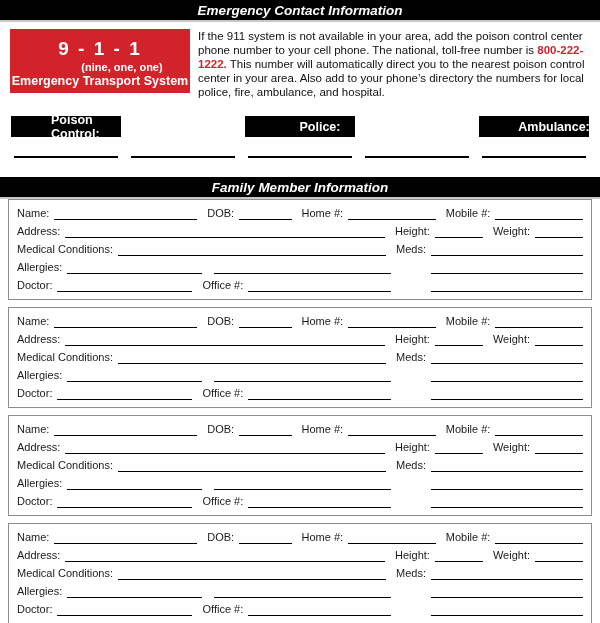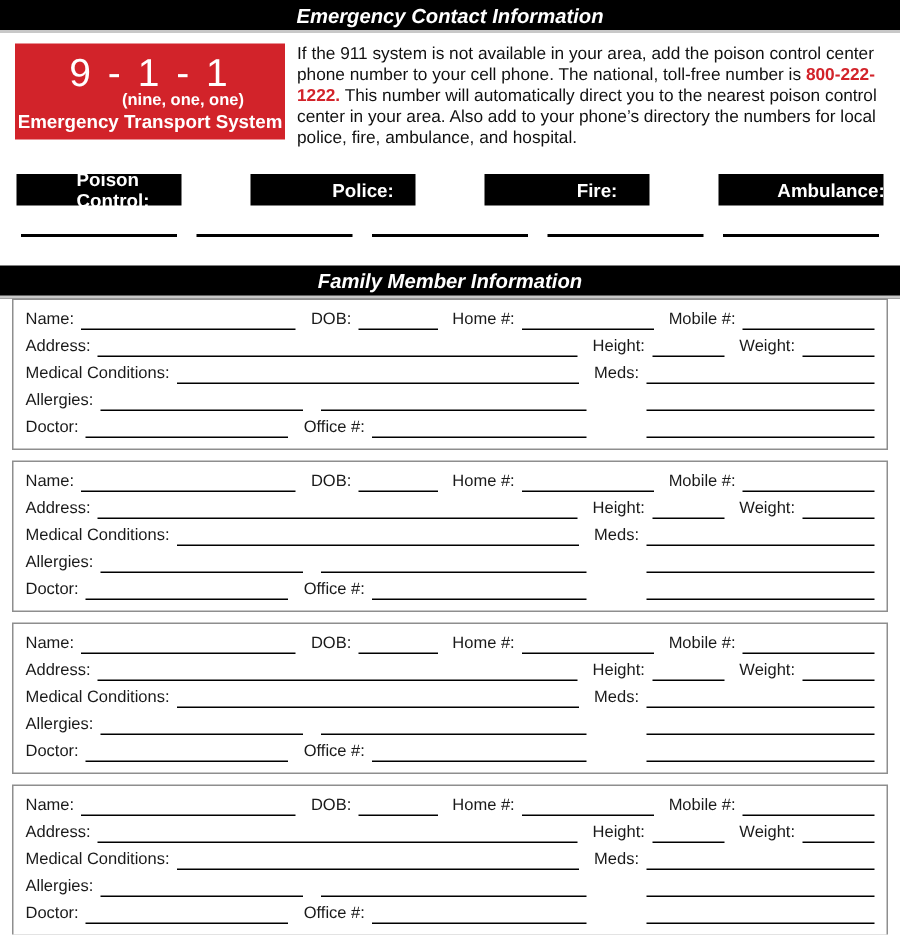--- a/index.html
+++ b/index.html
@@ -13,21 +13,21 @@
     text-align:center; font-weight:bold; font-size:13.5px;
     border-bottom:2px solid #c8c8c8;
     font-style:italic;
   }
   
   .intro { display:flex; margin:7px 0 0 10px; }
   .nine11 {
     width:180px; height:64px; background:#d2232a; color:#fff;
     text-align:center; padding-top:7px; flex:none;
   }
-  .n1 { font-size:26px; font-weight:normal; letter-spacing:2px; line-height:25px; }
+  .n1 { font-size:19px; font-weight:bold; letter-spacing:2px; line-height:25px; }
   .n2 { font-size:11px; font-weight:bold; line-height:13px;padding-left:44px; }
   .n3 { font-size:12.5px; font-weight:bold; line-height:15px; }
   .instructions {
     margin-left:8px; width:399px; font-size:11.5px; line-height:14px; color:#111;
   }
   .red-phone { color:#d2232a; font-weight:bold; }
   
   .contacts { display:flex; justify-content:space-between; margin:17px 11px 0; }
   .cbox {
     width:110px; height:21px; background:#000; color:#fff;
@@ -64,21 +64,20 @@
     <div class="n1">9 - 1 - 1</div>
     <div class="n2">(nine, one, one)</div>
     <div class="n3">Emergency Transport System</div>
   </div>
   <p class="instructions"><span>If the 911 system is not available in your area, add the poison control center phone number to your cell phone. The national, toll-free number is </span><span class="red-phone">800-222-1222.</span><span> This number will automatically direct you to the nearest poison control center in your area. Also add to your phone’s directory the numbers for local police, fire, ambulance, and hospital.</span></p>
 </div>
 
 <div class="contacts">
   <div class="cbox">Poison Control:</div>
   <div class="cbox">Police:</div>
-  <div class="cbox">Fire:</div>
   <div class="cbox">Ambulance:</div>
 </div>
 <div class="contact-lines">
   <div class="cslot">
       <div class="cline"></div>
     </div>
   <div class="cslot">
       <div class="cline"></div>
     </div>
   <div class="cslot">

